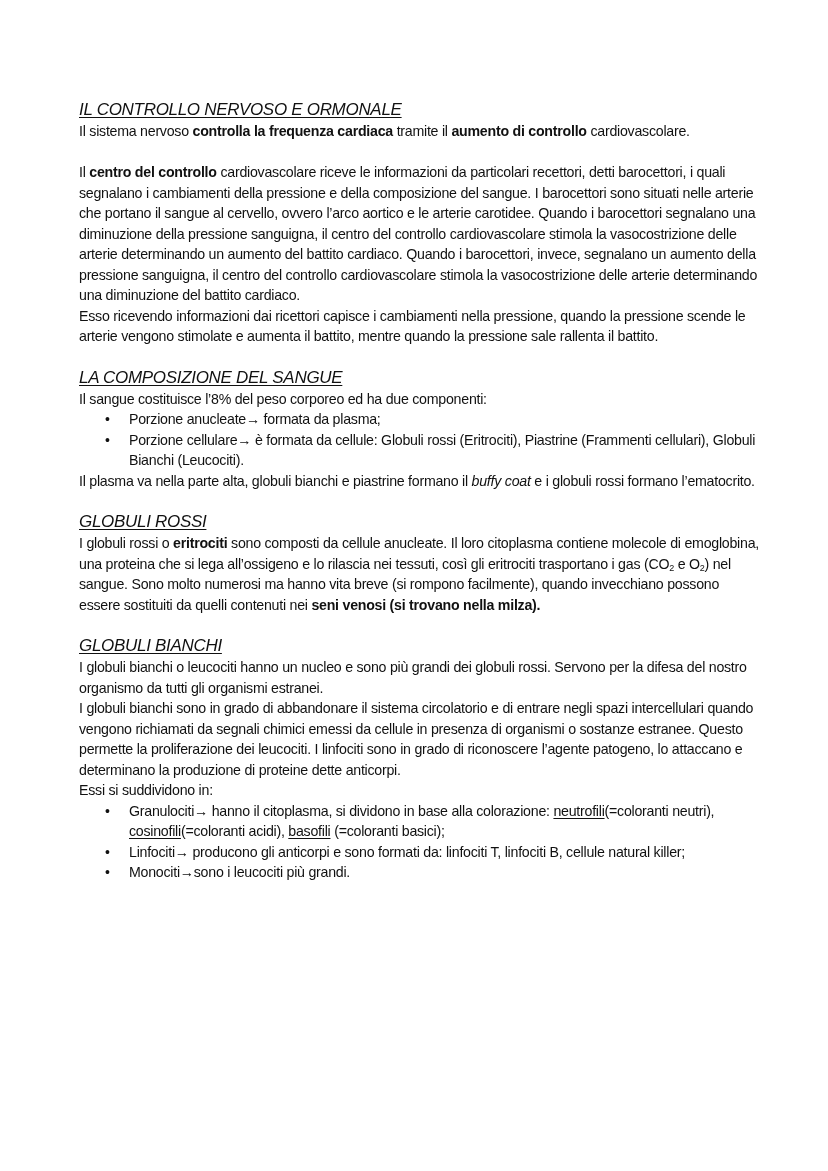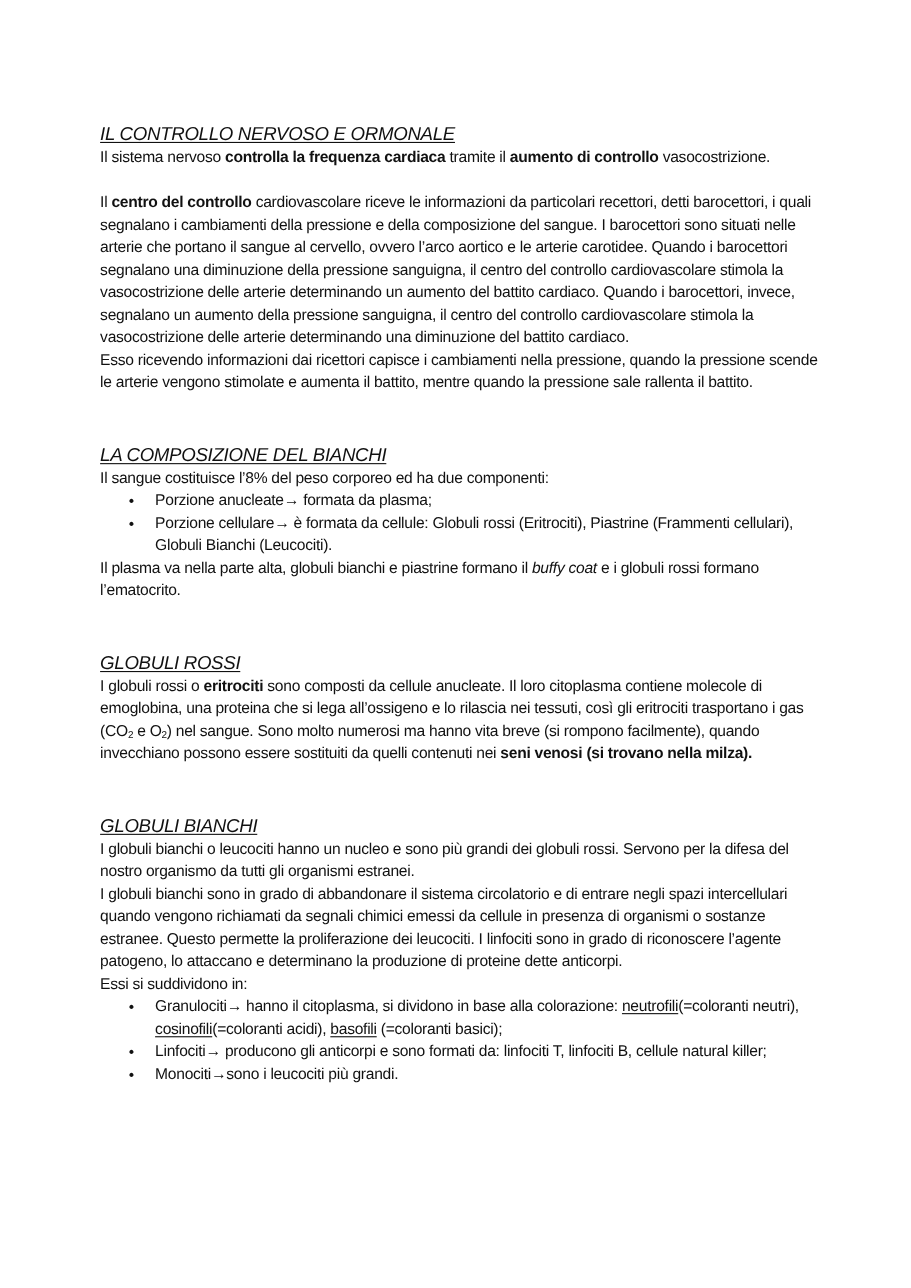--- a/index.html
+++ b/index.html
@@ -3,21 +3,21 @@
   <meta charset="utf-8">
   <style>
     html, body { margin: 0; padding: 0; background: #ffffff; }
     body { width: 828px; height: 1171px; position: relative; overflow: hidden; }
     .page {
       position: absolute; left: 79px; top: 99px; width: 680px;
       font-family: "Liberation Sans", sans-serif;
       font-size: 14.2px; line-height: 20.5px; color: #111111;
       letter-spacing: -0.25px;
     }
-    .section { margin: 12px; }
+    .section { margin: 0; }
     h2 {
       margin: 0; font-size: 17px; line-height: 22px; font-weight: normal;
       font-style: italic; text-decoration: underline; text-underline-offset: 2px;
       letter-spacing: -0.3px; color: #111;
     }
     p { margin: 0; }
     .gap { height: 20.5px; }
     .sec-gap { height: 20px; }
     b { font-weight: bold; }
     i { }
@@ -29,30 +29,30 @@
     }
     sub { font-size: 9px; vertical-align: -2px; line-height: 0; }
   </style>
 </head>
 <body>
 
 <div class="page">
 
   <div class="section">
     <h2>IL CONTROLLO NERVOSO E ORMONALE</h2>
-    <p><span>Il sistema nervoso </span><b>controlla la frequenza cardiaca</b><span> tramite il </span><b>aumento di controllo</b><span> vasocostrizione.</span></p>
+    <p><span>Il sistema nervoso </span><b>controlla la frequenza cardiaca</b><span> tramite il </span><b>aumento di controllo</b><span> cardiovascolare.</span></p>
     <div class="gap"></div>
     <p><span>Il </span><b>centro del controllo</b><span> cardiovascolare riceve le informazioni da particolari recettori, detti barocettori, i quali segnalano i cambiamenti della pressione e della composizione del sangue. I barocettori sono situati nelle arterie che portano il sangue al cervello, ovvero l’arco aortico e le arterie carotidee. Quando i barocettori segnalano una diminuzione della pressione sanguigna, il centro del controllo cardiovascolare stimola la vasocostrizione delle arterie determinando un aumento del battito cardiaco. Quando i barocettori, invece, segnalano un aumento della pressione sanguigna, il centro del controllo cardiovascolare stimola la vasocostrizione delle arterie determinando una diminuzione del battito cardiaco.</span></p>
     <p>Esso ricevendo informazioni dai ricettori capisce i cambiamenti nella pressione, quando la pressione scende le arterie vengono stimolate e aumenta il battito, mentre quando la pressione sale rallenta il battito.</p>
   </div>
 
   <div class="sec-gap"></div>
 
   <div class="section">
-    <h2>LA COMPOSIZIONE DEL BIANCHI</h2>
+    <h2>LA COMPOSIZIONE DEL SANGUE</h2>
     <p>Il sangue costituisce l’8% del peso corporeo ed ha due componenti:</p>
     <ul>
       <li><span class="bullet">•</span><span>Porzione anucleate→ formata da plasma;</span></li>
       <li><span class="bullet">•</span><span>Porzione cellulare→ è formata da cellule: Globuli rossi (Eritrociti), Piastrine (Frammenti cellulari), Globuli Bianchi (Leucociti).</span></li>
     </ul>
     <p><span>Il plasma va nella parte alta, globuli bianchi e piastrine formano il </span><i>buffy coat</i><span> e i globuli rossi formano l’ematocrito.</span></p>
   </div>
 
   <div class="sec-gap"></div>
 

